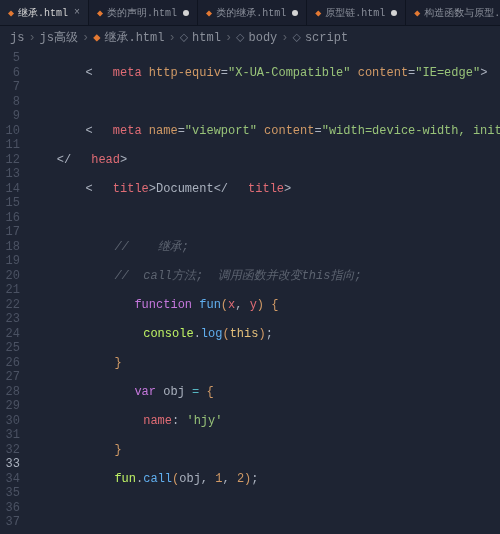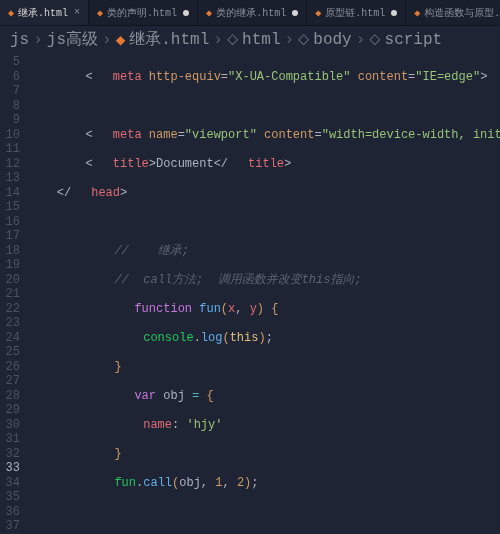--- a/index.html
+++ b/index.html
@@ -47,21 +47,21 @@
   height: 6px;
   border-radius: 50%;
   background: #d4d4d4;
   margin-left: 2px;
 }
 .breadcrumb {
   display: flex;
   align-items: center;
   gap: 4px;
   padding: 3px 10px;
-  font-size: 16px;
+  font-size: 12px;
   color: #8a8f9a;
   background: #1e2433;
 }
 .bc-sep { color: #5a5f6a; }
 .bc-icon { color: #e37933; }
 .bc-tag { color: #6b7280; }
 .editor {
   display: flex;
   height: calc(100% - 42px);
 }
@@ -86,21 +86,21 @@
 .tag { color: #e06c75; padding-left: 20px; }
 .attr { color: #d19a66; }
 .str { color: #98c379; }
 .punc { color: #abb2bf; }
 .kw { color: #c678dd; margin-left: 20px; }
 .fn { color: #61afef; }
 .var { color: #e06c75; }
 .varn { color: #abb2bf; }
 .num { color: #d19a66; }
 .this { color: #e5c07b; }
-.obj { color: #22c55e; }
+.obj { color: #bef264; }
 .comment { color: #5c6370; font-style: italic; }
 .op { color: #56b6c2; }
 .bracket { color: #d19a66; }
 .gbrac { color: #abb2bf; }
 </style>
 </head>
 <body>
 
 <div class="tabs">
   <div class="tab active">
@@ -182,22 +182,22 @@
       <div class="cur">33</div>
       <div>34</div>
       <div>35</div>
       <div>36</div>
       <div>37</div>
     </div>
   <div class="code">
 <div class="line">        <span class="gbrac">&lt;</span><span class="tag">meta</span> <span class="attr">http-equiv</span><span class="punc">=</span><span class="str">"<span>X-UA-Compatible</span>"</span> <span class="attr">content</span><span class="punc">=</span><span class="str">"<span>IE=edge</span>"</span><span class="gbrac">&gt;</span></div>
 <div class="line"></div>
 <div class="line">        <span class="gbrac">&lt;</span><span class="tag">meta</span> <span class="attr">name</span><span class="punc">=</span><span class="str">"<span>viewport</span>"</span> <span class="attr">content</span><span class="punc">=</span><span class="str">"<span>width=device-width, initial-scale=1.0</span>"</span></div>
+<div class="line">    <span class="gbrac">&lt;/</span><span class="tag">head</span><span class="gbrac">&gt;</span></div>
 <div class="line">        <span class="gbrac">&lt;</span><span class="tag">title</span><span class="gbrac">&gt;</span><span class="varn">Document</span><span class="gbrac">&lt;/</span><span class="tag">title</span><span class="gbrac">&gt;</span></div>
-<div class="line">    <span class="gbrac">&lt;/</span><span class="tag">head</span><span class="gbrac">&gt;</span></div>
 <div class="line"></div>
 <div class="line">            <span class="comment">//    继承;</span></div>
 <div class="line">            <span class="comment">//  call方法;  调用函数并改变this指向;</span></div>
 <div class="line">            <span class="kw">function</span> <span class="fn">fun</span><span class="bracket">(</span><span class="var">x</span><span class="punc">,</span> <span class="var">y</span><span class="bracket">)</span> <span class="bracket">{</span></div>
 <div class="line">                <span class="obj">console</span><span class="punc">.</span><span class="fn">log</span><span class="bracket">(</span><span class="this">this</span><span class="bracket">)</span><span class="punc">;</span></div>
 <div class="line">            <span class="bracket">}</span></div>
 <div class="line">            <span class="kw">var</span> <span class="varn">obj</span> <span class="op">=</span> <span class="bracket">{</span></div>
 <div class="line">                <span class="var">name</span><span class="punc">:</span> <span class="str">'hjy'</span></div>
 <div class="line">            <span class="bracket">}</span></div>
 <div class="line">            <span class="obj">fun</span><span class="punc">.</span><span class="fn">call</span><span class="bracket">(</span><span class="varn">obj</span><span class="punc">,</span> <span class="num">1</span><span class="punc">,</span> <span class="num">2</span><span class="bracket">)</span><span class="punc">;</span></div>

